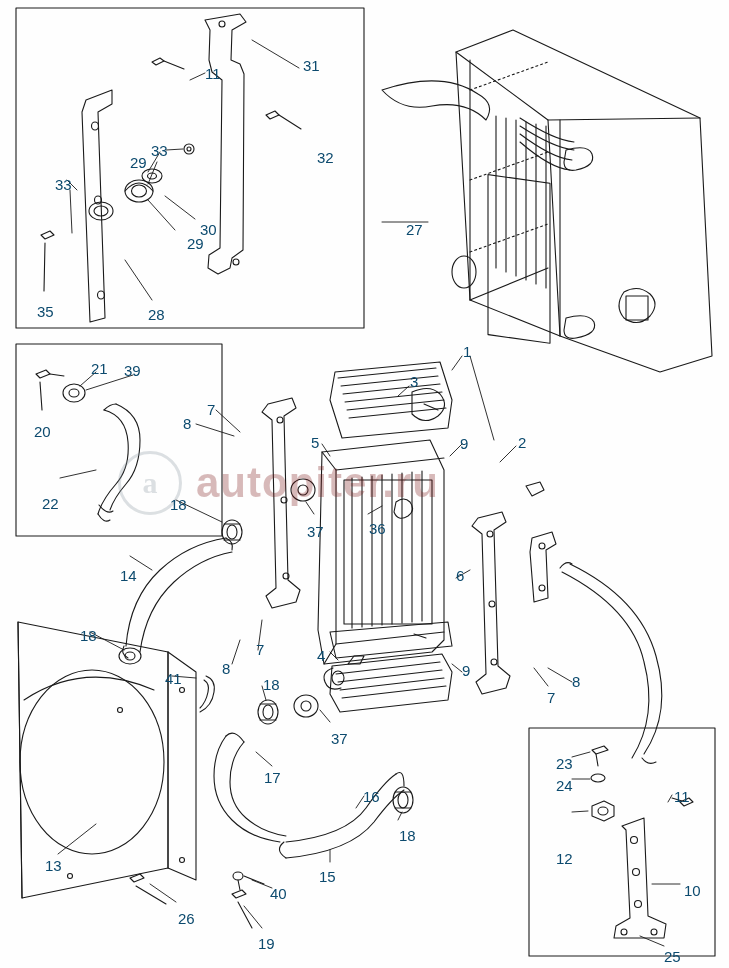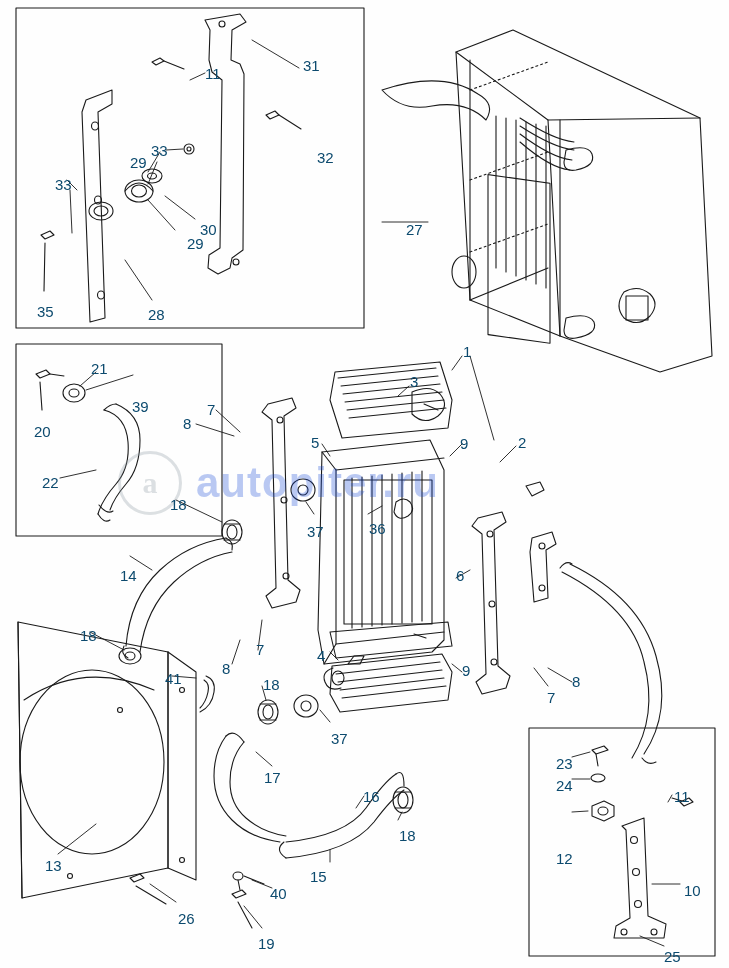--- a/index.html
+++ b/index.html
@@ -53,21 +53,21 @@
     border: 3px solid #8e9aa3;
     color: #8e9aa3;
     display: flex;
     align-items: center;
     justify-content: center;
     font-size: 30px;
     font-weight: 700;
     font-family: "Liberation Serif", serif;
   }
   .wm-text {
-    color: #1d4ed8;
+    color: #7f1d1d;
     font-size: 42px;
     font-weight: 700;
     letter-spacing: 1px;
     font-family: "Liberation Sans", sans-serif;
   }
 </style>
 </head>
 <body>
 
 <div id="sheet">
@@ -430,46 +430,46 @@
       <div class="callout" style="left: 222px; top: 661px;">8</div>
       <div class="callout" style="left: 572px; top: 674px;">8</div>
       <div class="callout" style="left: 460px; top: 436px;">9</div>
       <div class="callout" style="left: 462px; top: 663px;">9</div>
       <div class="callout" style="left: 684px; top: 883px;">10</div>
       <div class="callout" style="left: 205px; top: 66px;">11</div>
       <div class="callout" style="left: 674px; top: 789px;">11</div>
       <div class="callout" style="left: 556px; top: 811px; margin-top: 40px;">12</div>
       <div class="callout" style="left: 45px; top: 858px;">13</div>
       <div class="callout" style="left: 120px; top: 548px; margin-top: 20px;">14</div>
-      <div class="callout" style="left: 310px; top: 869px;">15</div>
+      <div class="callout" style="left: 319px; top: 869px;">15</div>
       <div class="callout" style="left: 363px; top: 789px;">16</div>
       <div class="callout" style="left: 264px; top: 770px;">17</div>
       <div class="callout" style="left: 80px; top: 628px;">18</div>
       <div class="callout" style="left: 170px; top: 497px;">18</div>
       <div class="callout" style="left: 263px; top: 677px;">18</div>
       <div class="callout" style="left: 399px; top: 828px;">18</div>
       <div class="callout" style="left: 258px; top: 936px;">19</div>
       <div class="callout" style="left: 34px; top: 424px;">20</div>
       <div class="callout" style="left: 91px; top: 361px;">21</div>
-      <div class="callout" style="left: 42px; top: 475px;">22</div>
+      <div class="callout" style="left: 42px; top: 496px;">22</div>
       <div class="callout" style="left: 556px; top: 756px;">23</div>
       <div class="callout" style="left: 556px; top: 778px;">24</div>
       <div class="callout" style="left: 664px; top: 949px;">25</div>
       <div class="callout" style="left: 178px; top: 911px;">26</div>
       <div class="callout" style="left: 406px; top: 222px;">27</div>
       <div class="callout" style="left: 148px; top: 307px;">28</div>
       <div class="callout" style="left: 187px; top: 236px; text-align: center;">29</div>
       <div class="callout" style="left: 200px; top: 222px;">30</div>
       <div class="callout" style="left: 303px; top: 58px;">31</div>
       <div class="callout" style="left: 317px; top: 150px;">32</div>
       <div class="callout" style="left: 151px; top: 143px;">33</div>
       <div class="callout" style="left: 55px; top: 177px;">33</div>
       <div class="callout" style="left: 130px; top: 155px;">29</div>
       <div class="callout" style="left: 37px; top: 304px;">35</div>
       <div class="callout" style="left: 369px; top: 521px;">36</div>
       <div class="callout" style="left: 307px; top: 524px;">37</div>
       <div class="callout" style="left: 331px; top: 731px;">37</div>
-      <div class="callout" style="left: 132px; top: 363px; margin-top: 36px;">39</div>
+      <div class="callout" style="left: 124px; top: 363px;">39</div>
       <div class="callout" style="left: 270px; top: 886px;">40</div>
       <div class="callout" style="left: 165px; top: 671px;">41</div>
     </div>
 
 </div>
 
 </body></html>

